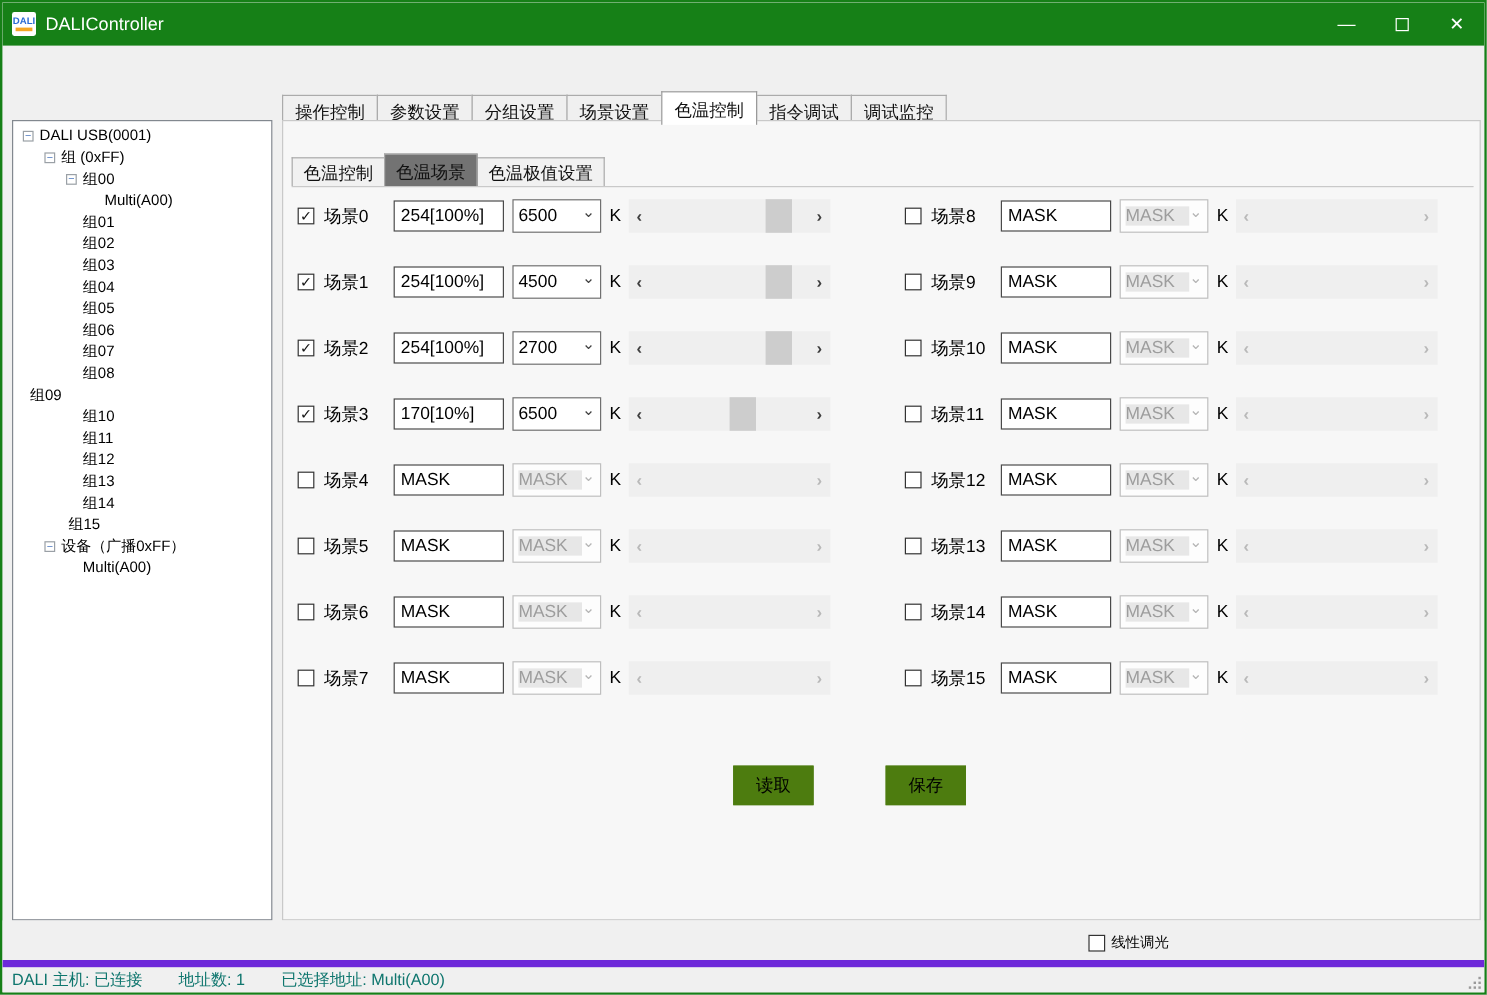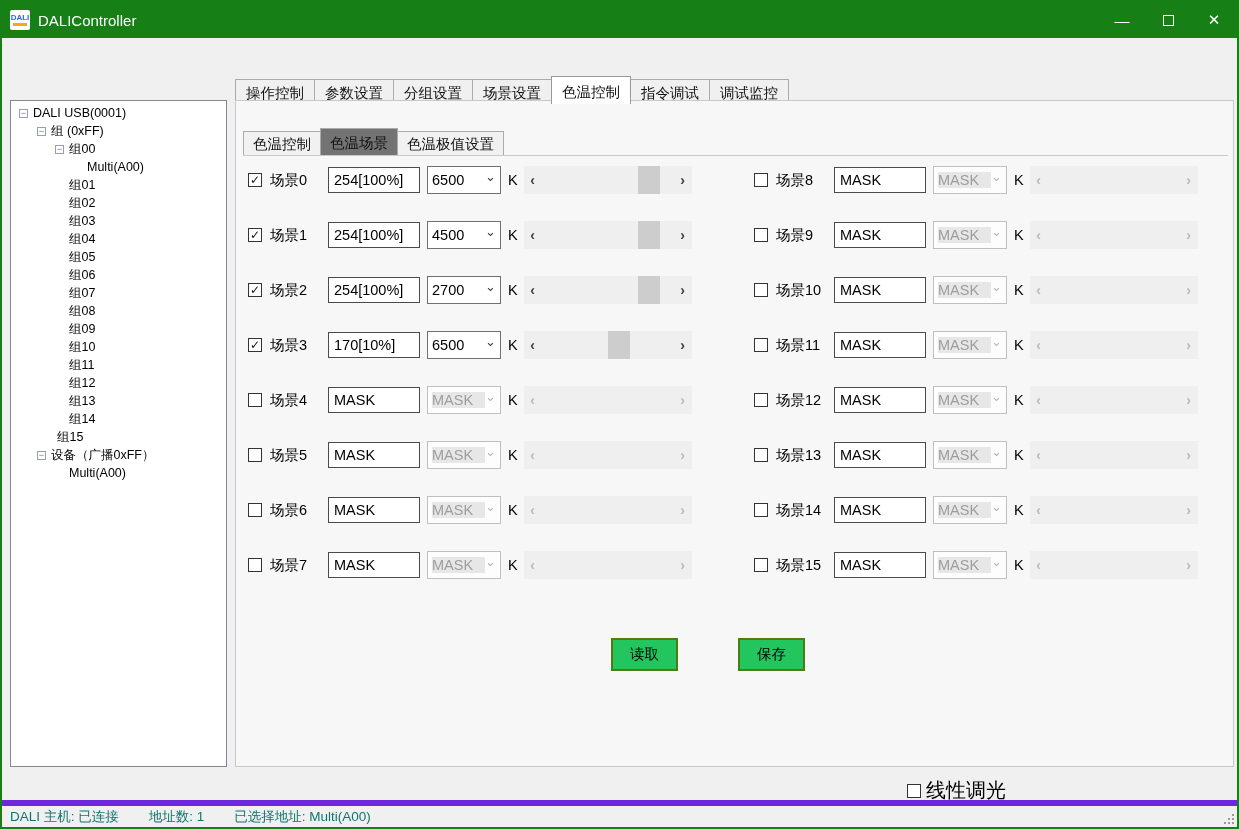--- a/index.html
+++ b/index.html
@@ -50,27 +50,27 @@
   .combo.disabled .combo-text { background:#e7e7e7; color:#9d9d9d; }
   .combo.disabled .combo-arrow { color:#b5b5b5; }
   .k-label { font-size:14.5px; color:#000; margin:0 6px 0 7px; flex:0 0 auto; }
   .sbar { position:relative; width:168px; height:28px; background:#efefef; flex:0 0 auto; }
   .sbar .arr { position:absolute; top:0; width:18px; height:28px; display:flex; align-items:center; justify-content:center; font-size:14px; font-weight:bold; color:#3f3f3f; }
   .sbar .arr.left { left:0; } .sbar .arr.right { right:0; }
   .sbar .thumb { position:absolute; top:0; width:22px; height:28px; background:#cdcdcd; }
   .sbar.disabled .arr { color:#b9b9b9; }
   
   .btn-row { position:absolute; top:537px; left:0; width:100%; }
-  .btn { position:absolute; width:67px; height:33px; background:#22c55e; border:2px solid #4d7c0f; font-size:14.5px; color:#000; display:flex; align-items:center; justify-content:center; }
+  .btn { position:absolute; width:67px; height:33px; background:#4d7c0f; border:2px solid #4d7c0f; font-size:14.5px; color:#000; display:flex; align-items:center; justify-content:center; }
   .btn.read { left:375px; } .btn.save { left:502px; }
   
   .footer-strip { position:absolute; left:0; right:0; top:765px; height:35px; background:#f0f0f0; }
   .linear-check { position:absolute; left:905px; top:10px; display:flex; align-items:center; }
   .linear-check .cb { margin-right:5px; }
-  .linear-check .lbl { font-size:20px; color:#000; }
+  .linear-check .lbl { font-size:12px; color:#000; }
   .statusbar { position:absolute; left:0; right:0; bottom:0; height:27px; background:#f0f0f0; border-top:6px solid #6d28d9; display:flex; align-items:center; font-size:13.5px; color:#0f766e; }
   .statusbar .s-item { margin-left:8px; }
   .statusbar .s-item + .s-item { margin-left:30px; }
   .grip { position:absolute; right:3px; bottom:3px; width:10px; height:10px; }
   .grip i { position:absolute; width:2px; height:2px; background:#9a9a9a; }
 </style>
 </head>
 <body>
 
 <div class="window">
@@ -133,21 +133,21 @@
         <span>组06</span>
       </div>
       <div class="tree-item" style="padding-left: 44px;">
         <span class="no-exp"></span>
         <span>组07</span>
       </div>
       <div class="tree-item" style="padding-left: 44px;">
         <span class="no-exp"></span>
         <span>组08</span>
       </div>
-      <div class="tree-item" style="padding-left: 44px;">
+      <div class="tree-item" style="">
         <span class="no-exp"></span>
         <span>组09</span>
       </div>
       <div class="tree-item" style="padding-left: 44px;">
         <span class="no-exp"></span>
         <span>组10</span>
       </div>
       <div class="tree-item" style="padding-left: 44px;">
         <span class="no-exp"></span>
         <span>组11</span>

